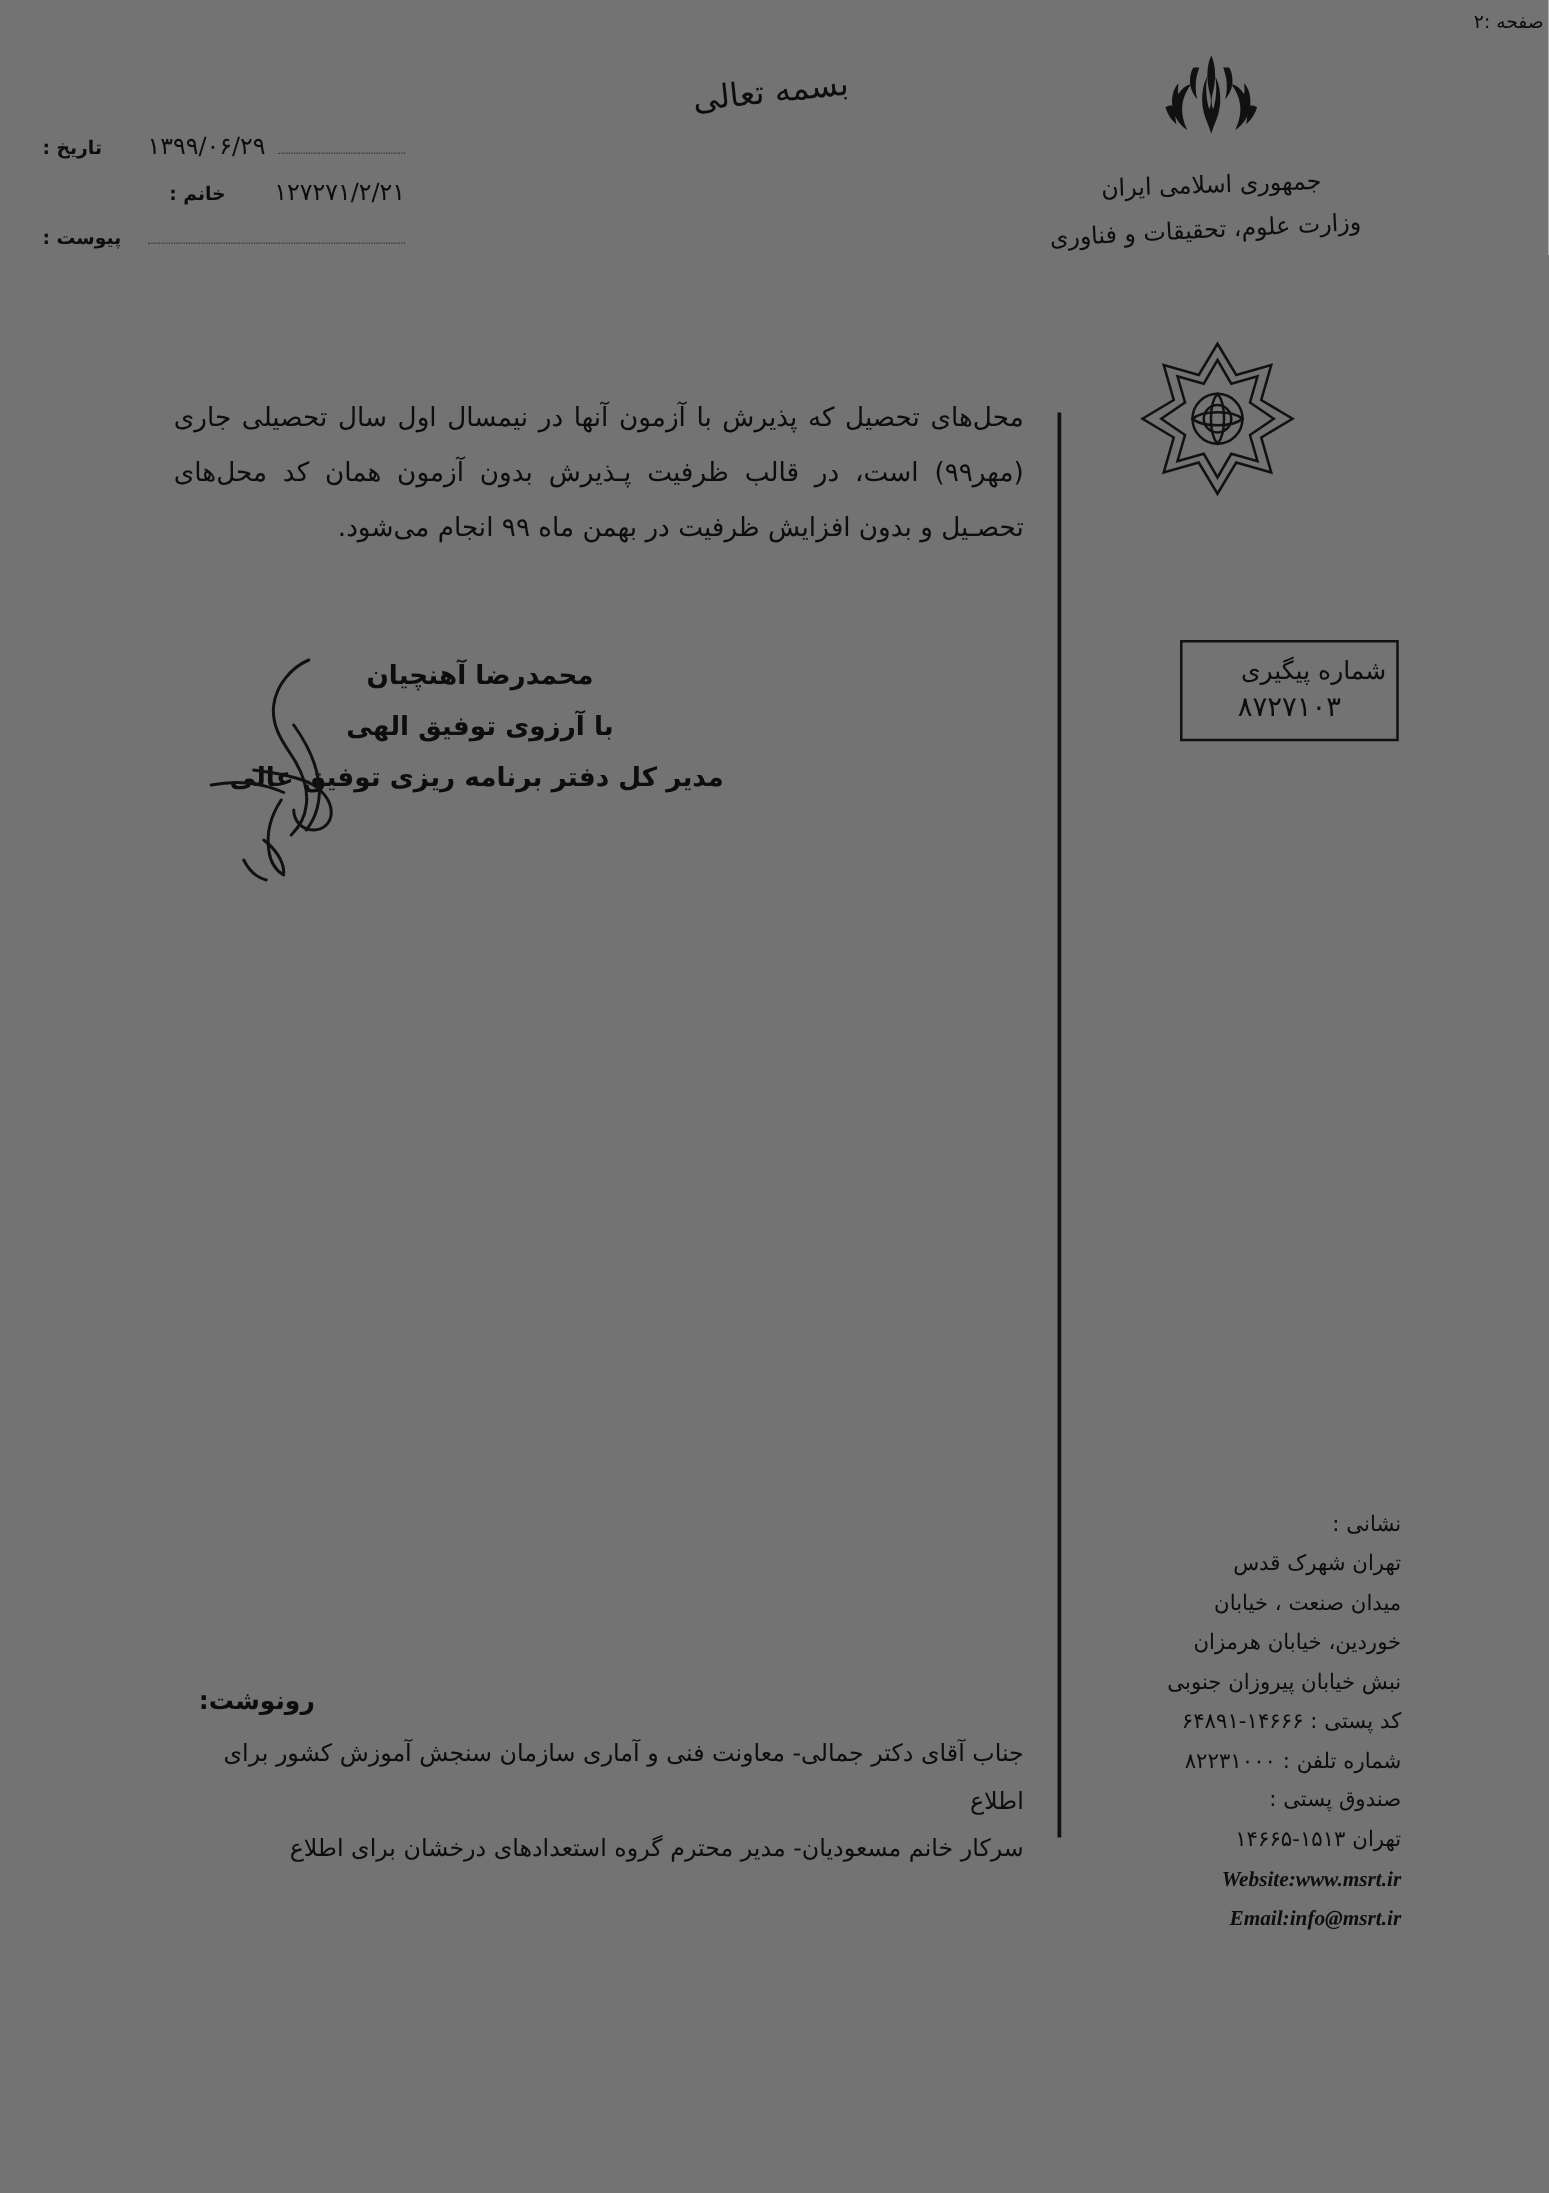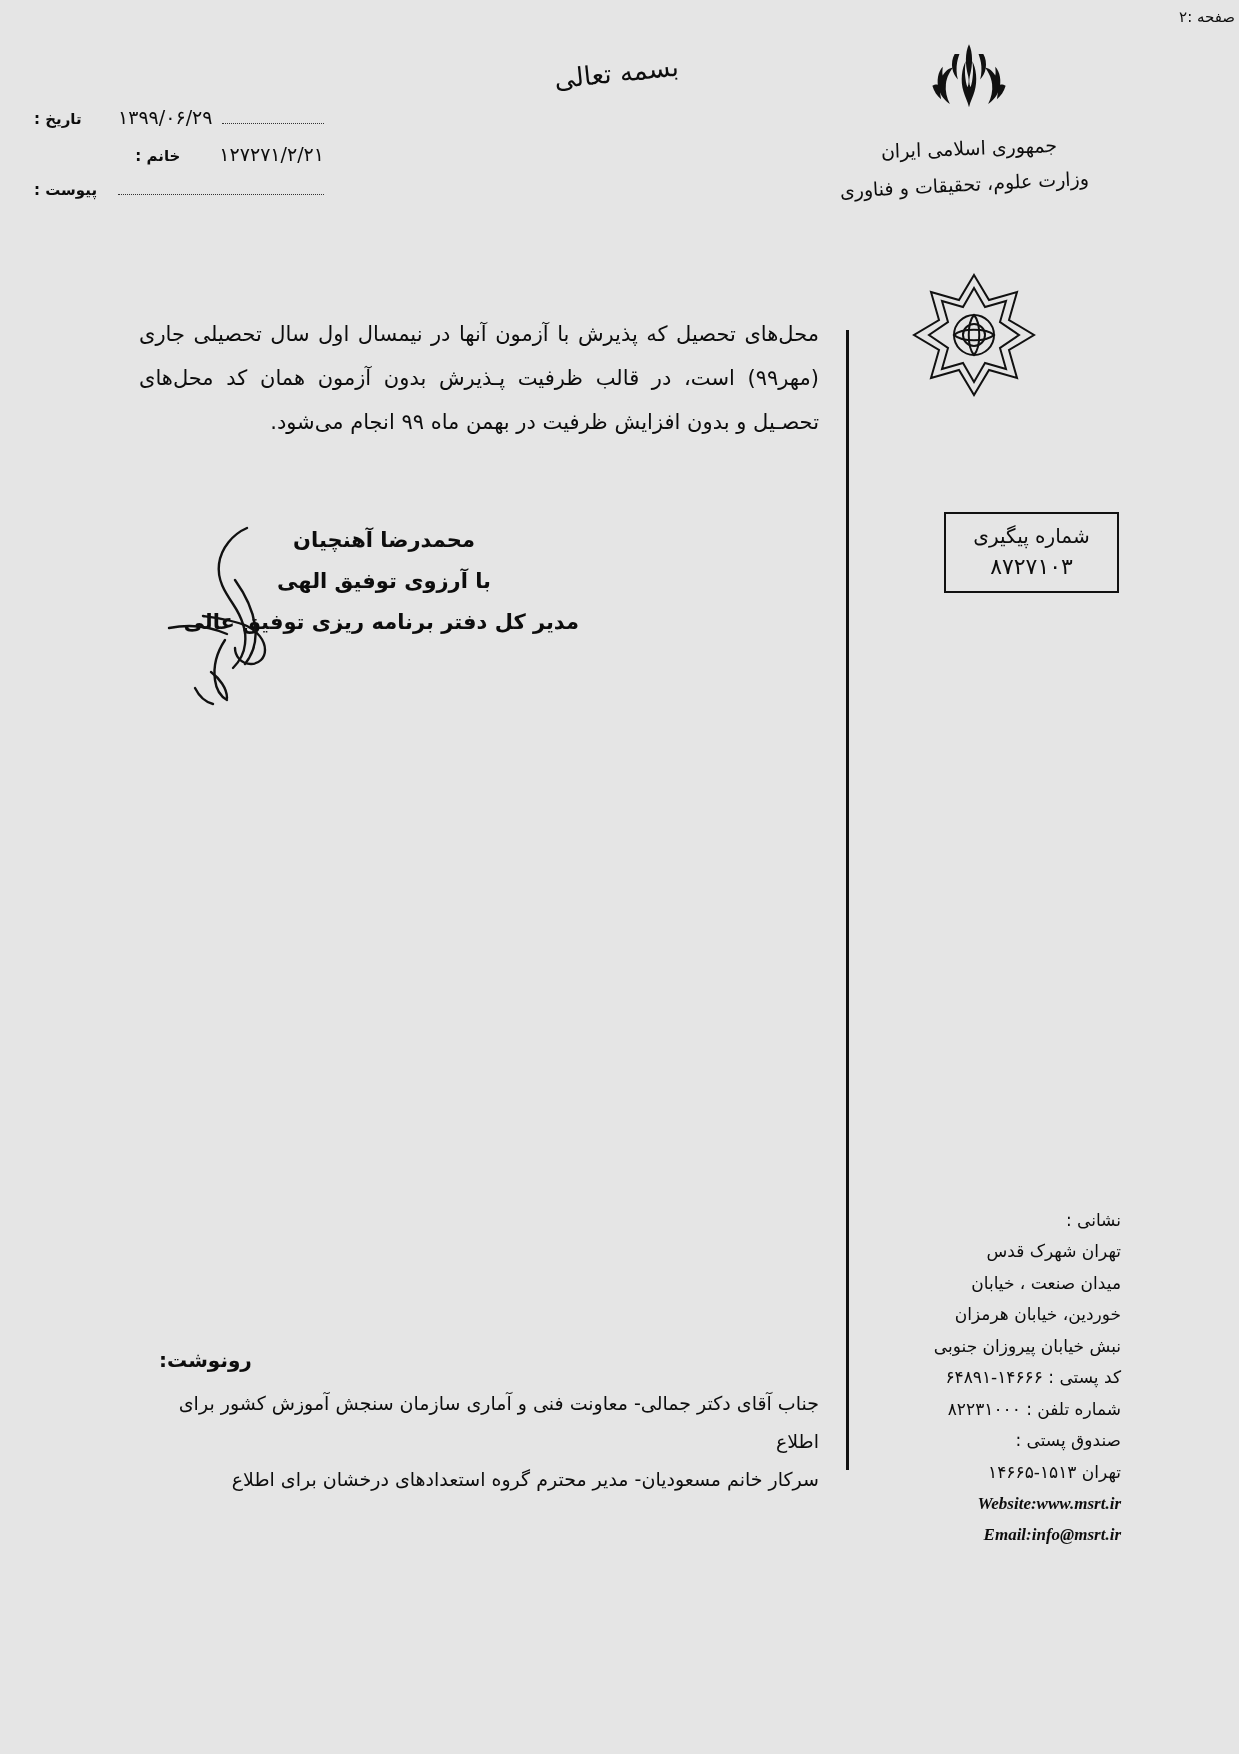--- a/index.html
+++ b/index.html
@@ -9,21 +9,21 @@
   }
   body {
     font-family: "DejaVu Sans", "Liberation Sans", sans-serif;
     color: #0d0d0d;
   }
   .page {
     position: relative;
     width: 1239px;
     height: 1754px;
     margin: 0 auto;
-    background: #e5e5e5;
+    background: #737373;
     overflow: hidden;
   }
 
   
   .page-marker {
     position: absolute;
     top: 8px;
     right: 4px;
     font-size: 15px;
     letter-spacing: .5px;
@@ -125,20 +125,21 @@
     right: 120px;
     width: 155px;
     border: 2px solid #111;
     padding: 10px 8px 12px 8px;
     text-align: center;
   }
   .tracking-label {
     font-size: 20px;
     margin-bottom: 6px;
     white-space: nowrap;
+    text-align: right;
   }
   .tracking-value {
     font-size: 22px;
     letter-spacing: 2px;
   }
 
   
   .body-text {
     position: absolute;
     top: 312px;

